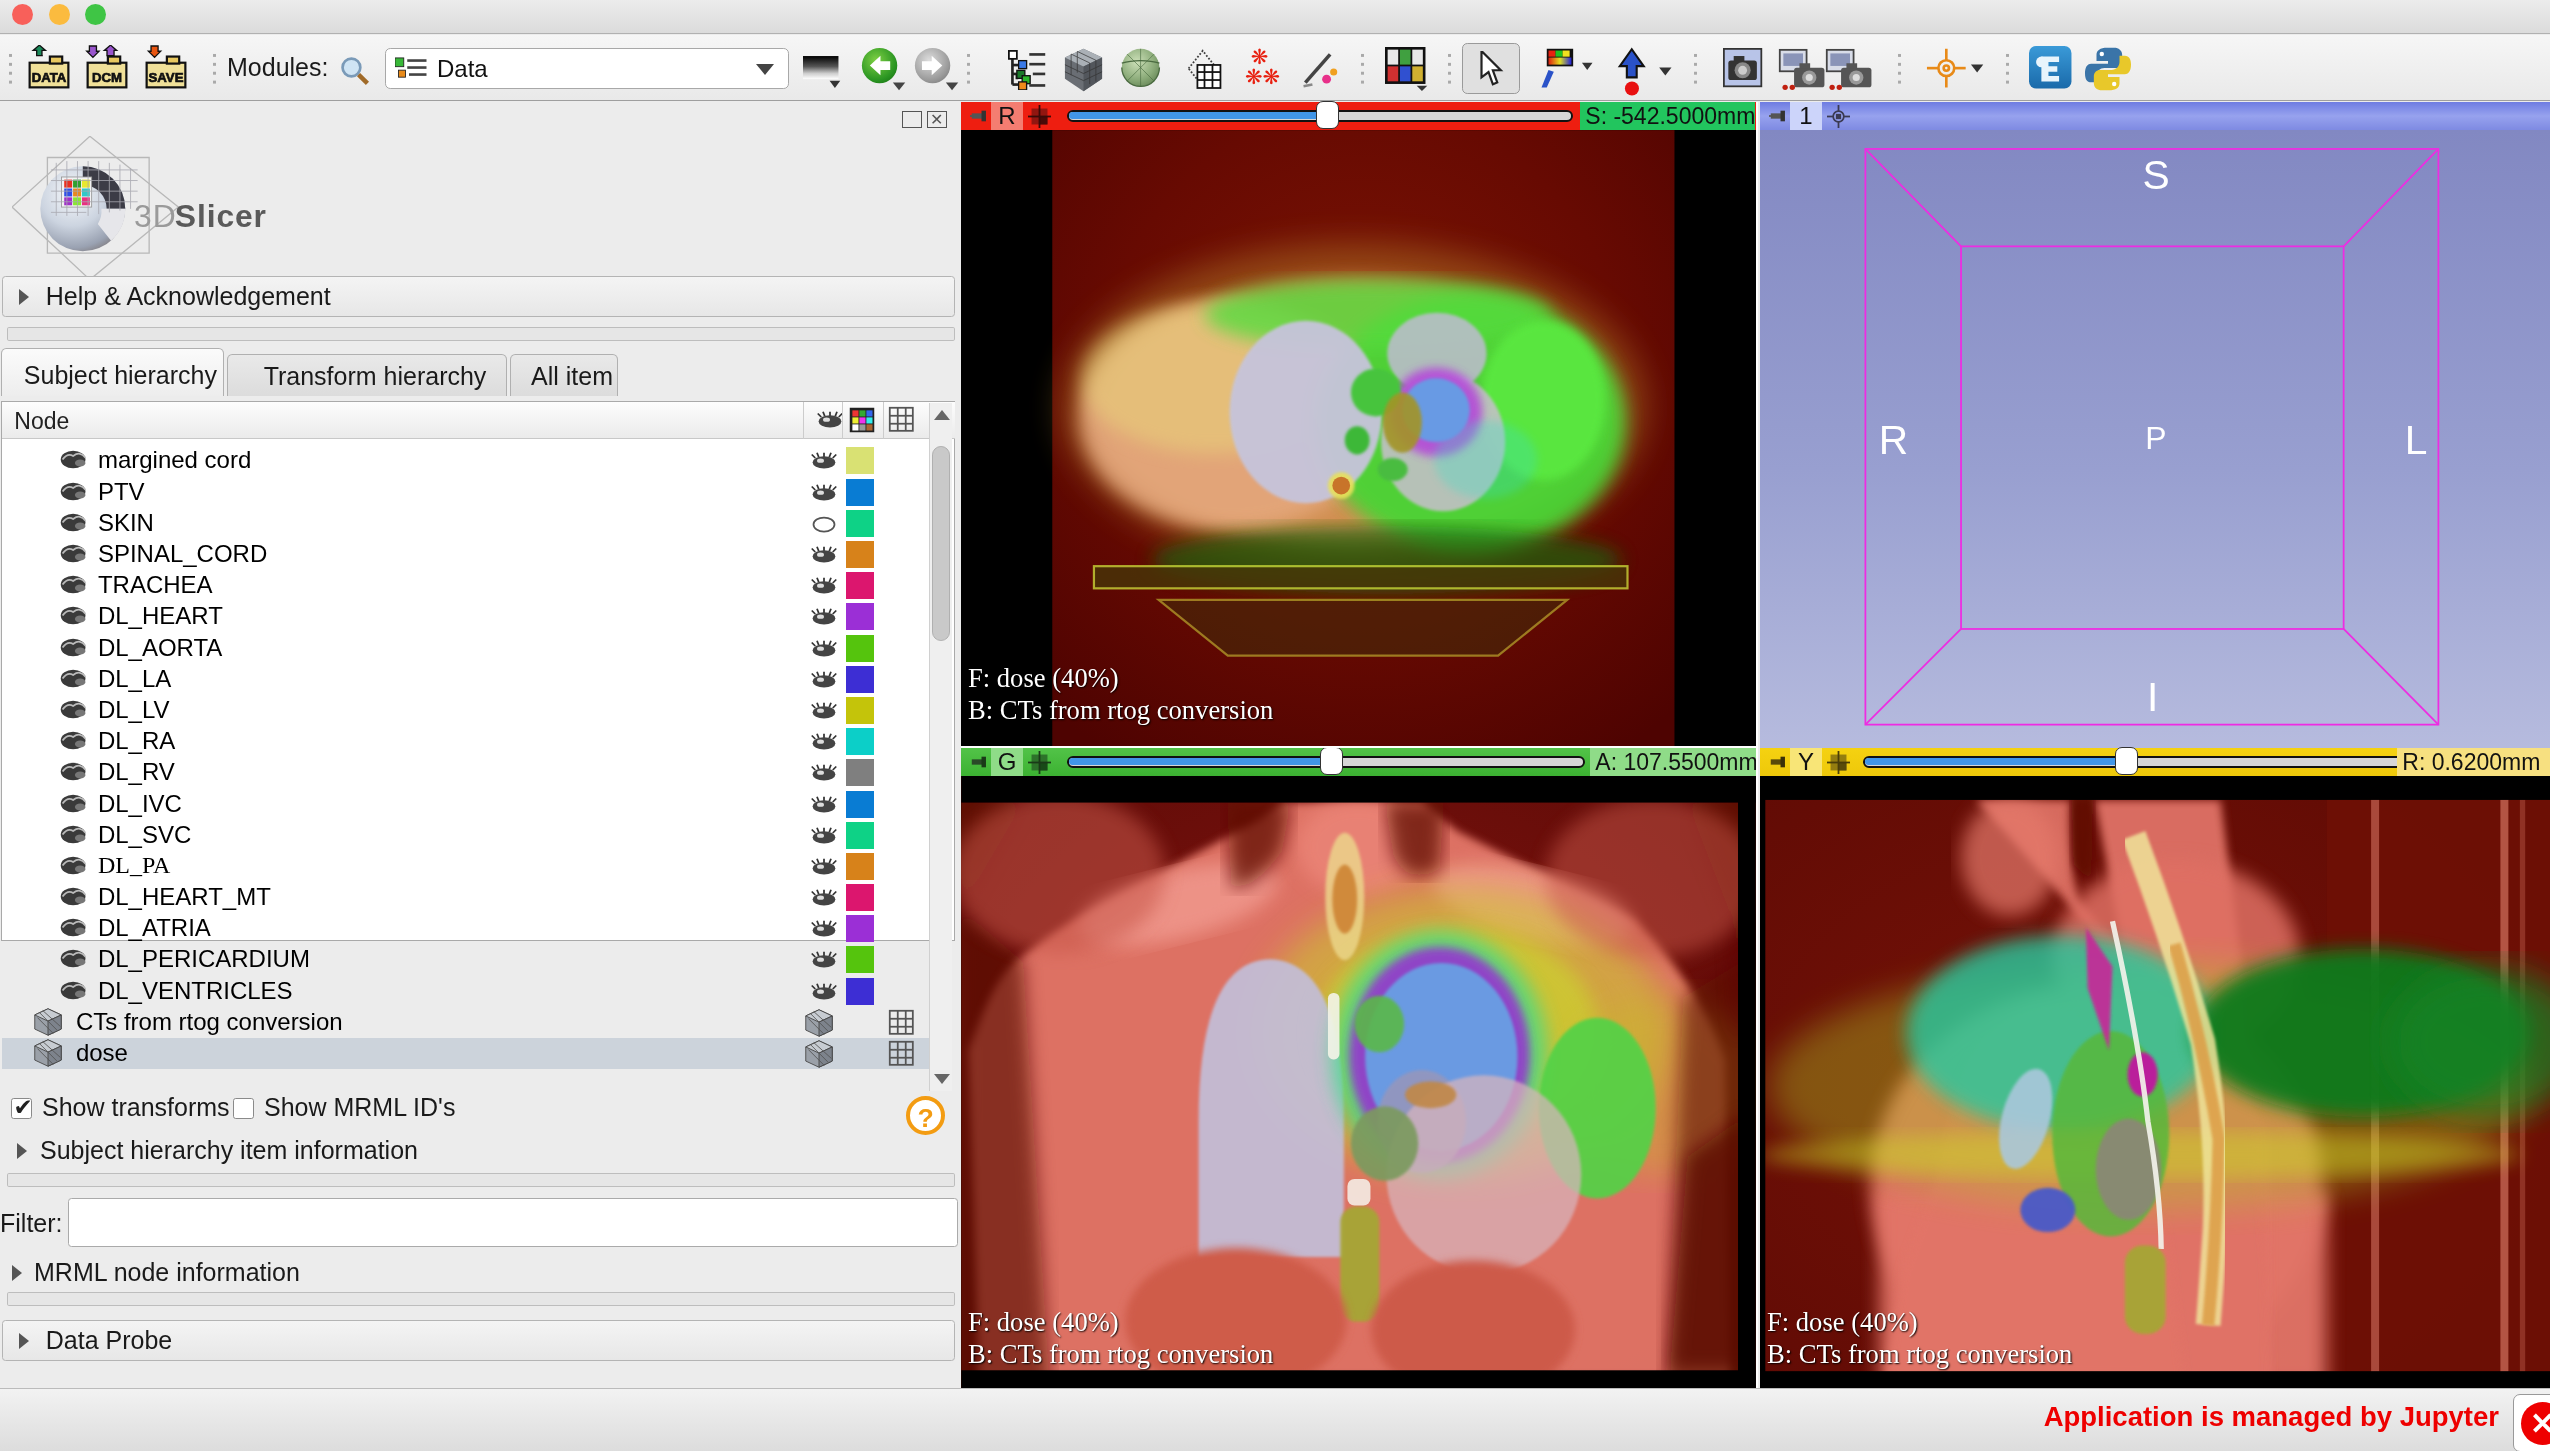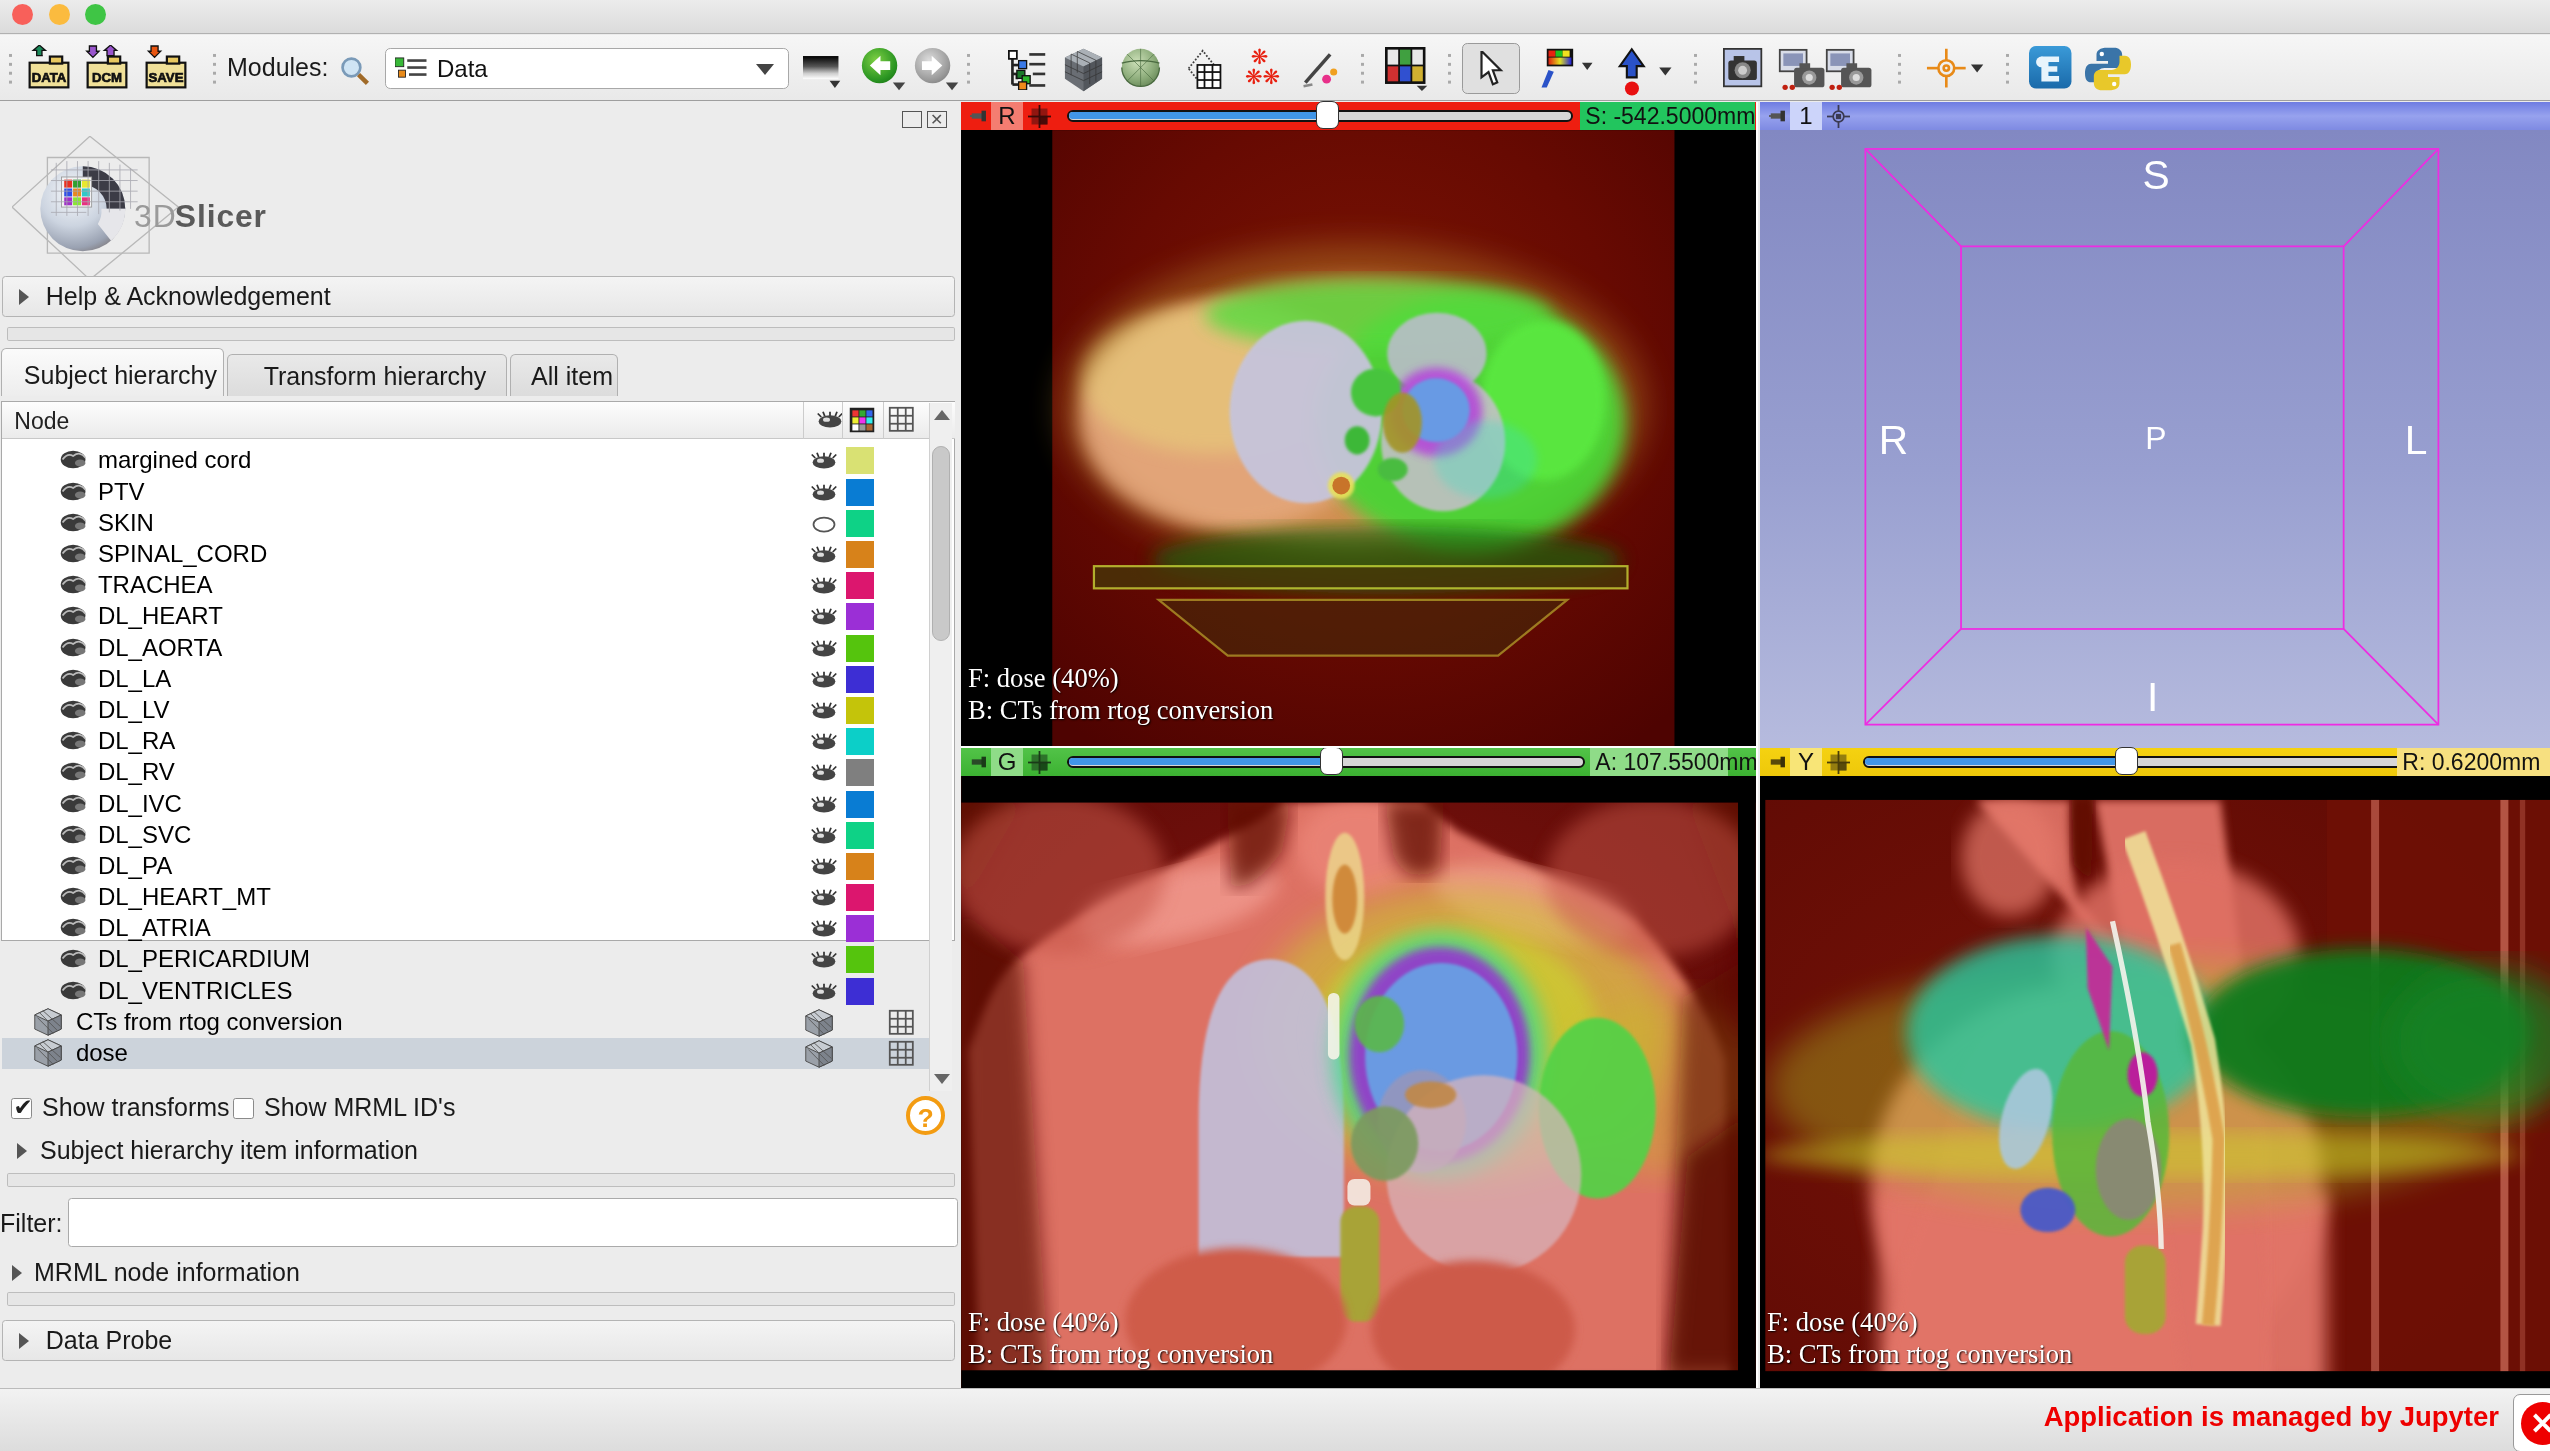--- a/index.html
+++ b/index.html
@@ -682,21 +682,21 @@
               <ellipse cx="14" cy="11" rx="4" ry="2.5" fill="#ddd"></ellipse>
             </svg></span>
           <span class="sw" style="background:#0ed286;"></span>
         </div>
         <div class="row" style="top:449px;">
           <span style="position:absolute;left:57px;top:2.7px;"><svg width="30" height="23" viewBox="0 0 34 26">
               <ellipse cx="16" cy="13" rx="14" ry="10" fill="#3a3a3a"></ellipse>
               <path d="M4 13 q6 -8 12 -4 q8 -6 14 2" stroke="#bbb" stroke-width="2" fill="none"></path>
               <ellipse cx="24" cy="17" rx="6" ry="4" fill="#777"></ellipse>
             </svg></span>
-          <span class="nm" style="left:96px;">DL_PA</span>
+          <span class="nm" style="left:96px;font-family:Liberation Serif, serif;">DL_PA</span>
           <span class="eye"><svg width="32" height="21" viewBox="0 0 36 24">
               <g stroke="#333" stroke-width="2" fill="none">
                 <line x1="4" y1="4" x2="8" y2="8"></line>
                 <line x1="32" y1="4" x2="28" y2="8"></line>
                 <line x1="18" y1="2" x2="18" y2="7"></line>
                 <line x1="10" y1="2" x2="12" y2="7"></line>
                 <line x1="26" y1="2" x2="24" y2="7"></line>
               </g>
               <ellipse cx="18" cy="13" rx="13" ry="7" fill="#444"></ellipse>
               <ellipse cx="14" cy="11" rx="4" ry="2.5" fill="#ddd"></ellipse>
@@ -1059,21 +1059,21 @@
     <svg class="xic" width="23" height="23" viewBox="0 0 26 26">
         <rect x="4" y="4" width="18" height="18" fill="#2a6a28" opacity="0.9"></rect>
         <rect x="13" y="13" width="9" height="9" fill="#184a18"></rect>
         <line x1="13" y1="0" x2="13" y2="26" stroke="#1a3a18" stroke-width="2"></line>
         <line x1="0" y1="13" x2="26" y2="13" stroke="#1a3a18" stroke-width="2"></line>
       </svg>
     <div class="groove" style="left:106px; width:518px;">
         <div class="gfill" style="width:262px;"></div>
         <div class="ghandle" style="left:251px;"></div>
       </div>
-    <div class="lab" style="left:629px; width:138px; background:#8fdc88; padding-left:5.3px;">A: 107.5500mm</div>
+    <div class="lab" style="left:629px; width:166px; background:#8fdc88; padding-left:5.3px;">A: 107.5500mm</div>
   </div>
   <div class="ovtext" style="left:7px; top:558px;">F: dose (40%)<br>B: CTs from rtog conversion</div>
 </div>
 
 <div id="vp-sag">
   <svg width="790" height="612" style="position:absolute; left:0; top:27.5px;" viewBox="0 0 892 691">
     <defs>
       <radialGradient id="sagbg" cx="40%" cy="50%" r="75%">
         <stop offset="0%" stop-color="#751208"></stop>
         <stop offset="100%" stop-color="#5e0a04"></stop>

